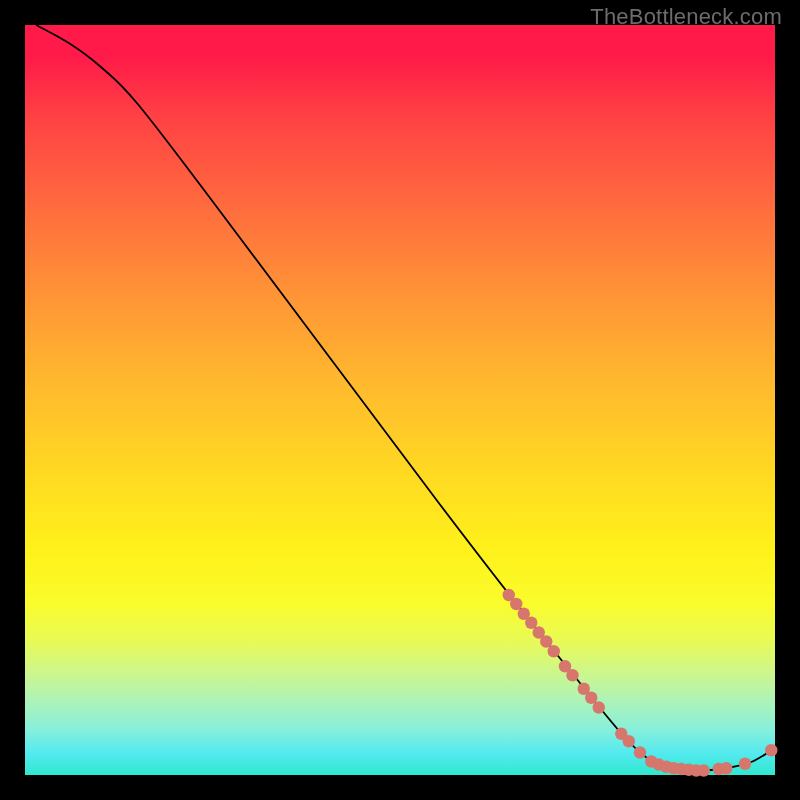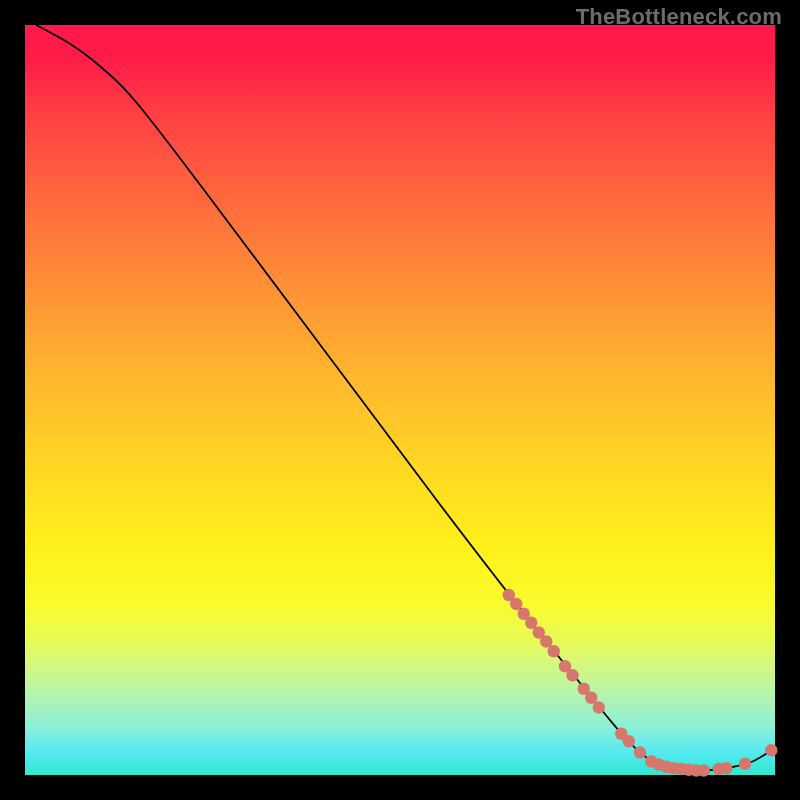--- a/index.html
+++ b/index.html
@@ -10,21 +10,21 @@
     position: relative;
     font-family: Arial, Helvetica, sans-serif;
     overflow: hidden;
   }
   .attribution {
     position: absolute;
     top: 4px;
     right: 18px;
     color: #6c6c6c;
     font-size: 22px;
-    font-weight: 700;
+    font-weight: 400;
     letter-spacing: 0.2px;
   }
   .plot-frame {
     position: absolute;
     left: 25px;
     top: 25px;
     width: 750px;
     height: 750px;
   }
   .gradient-bg {

